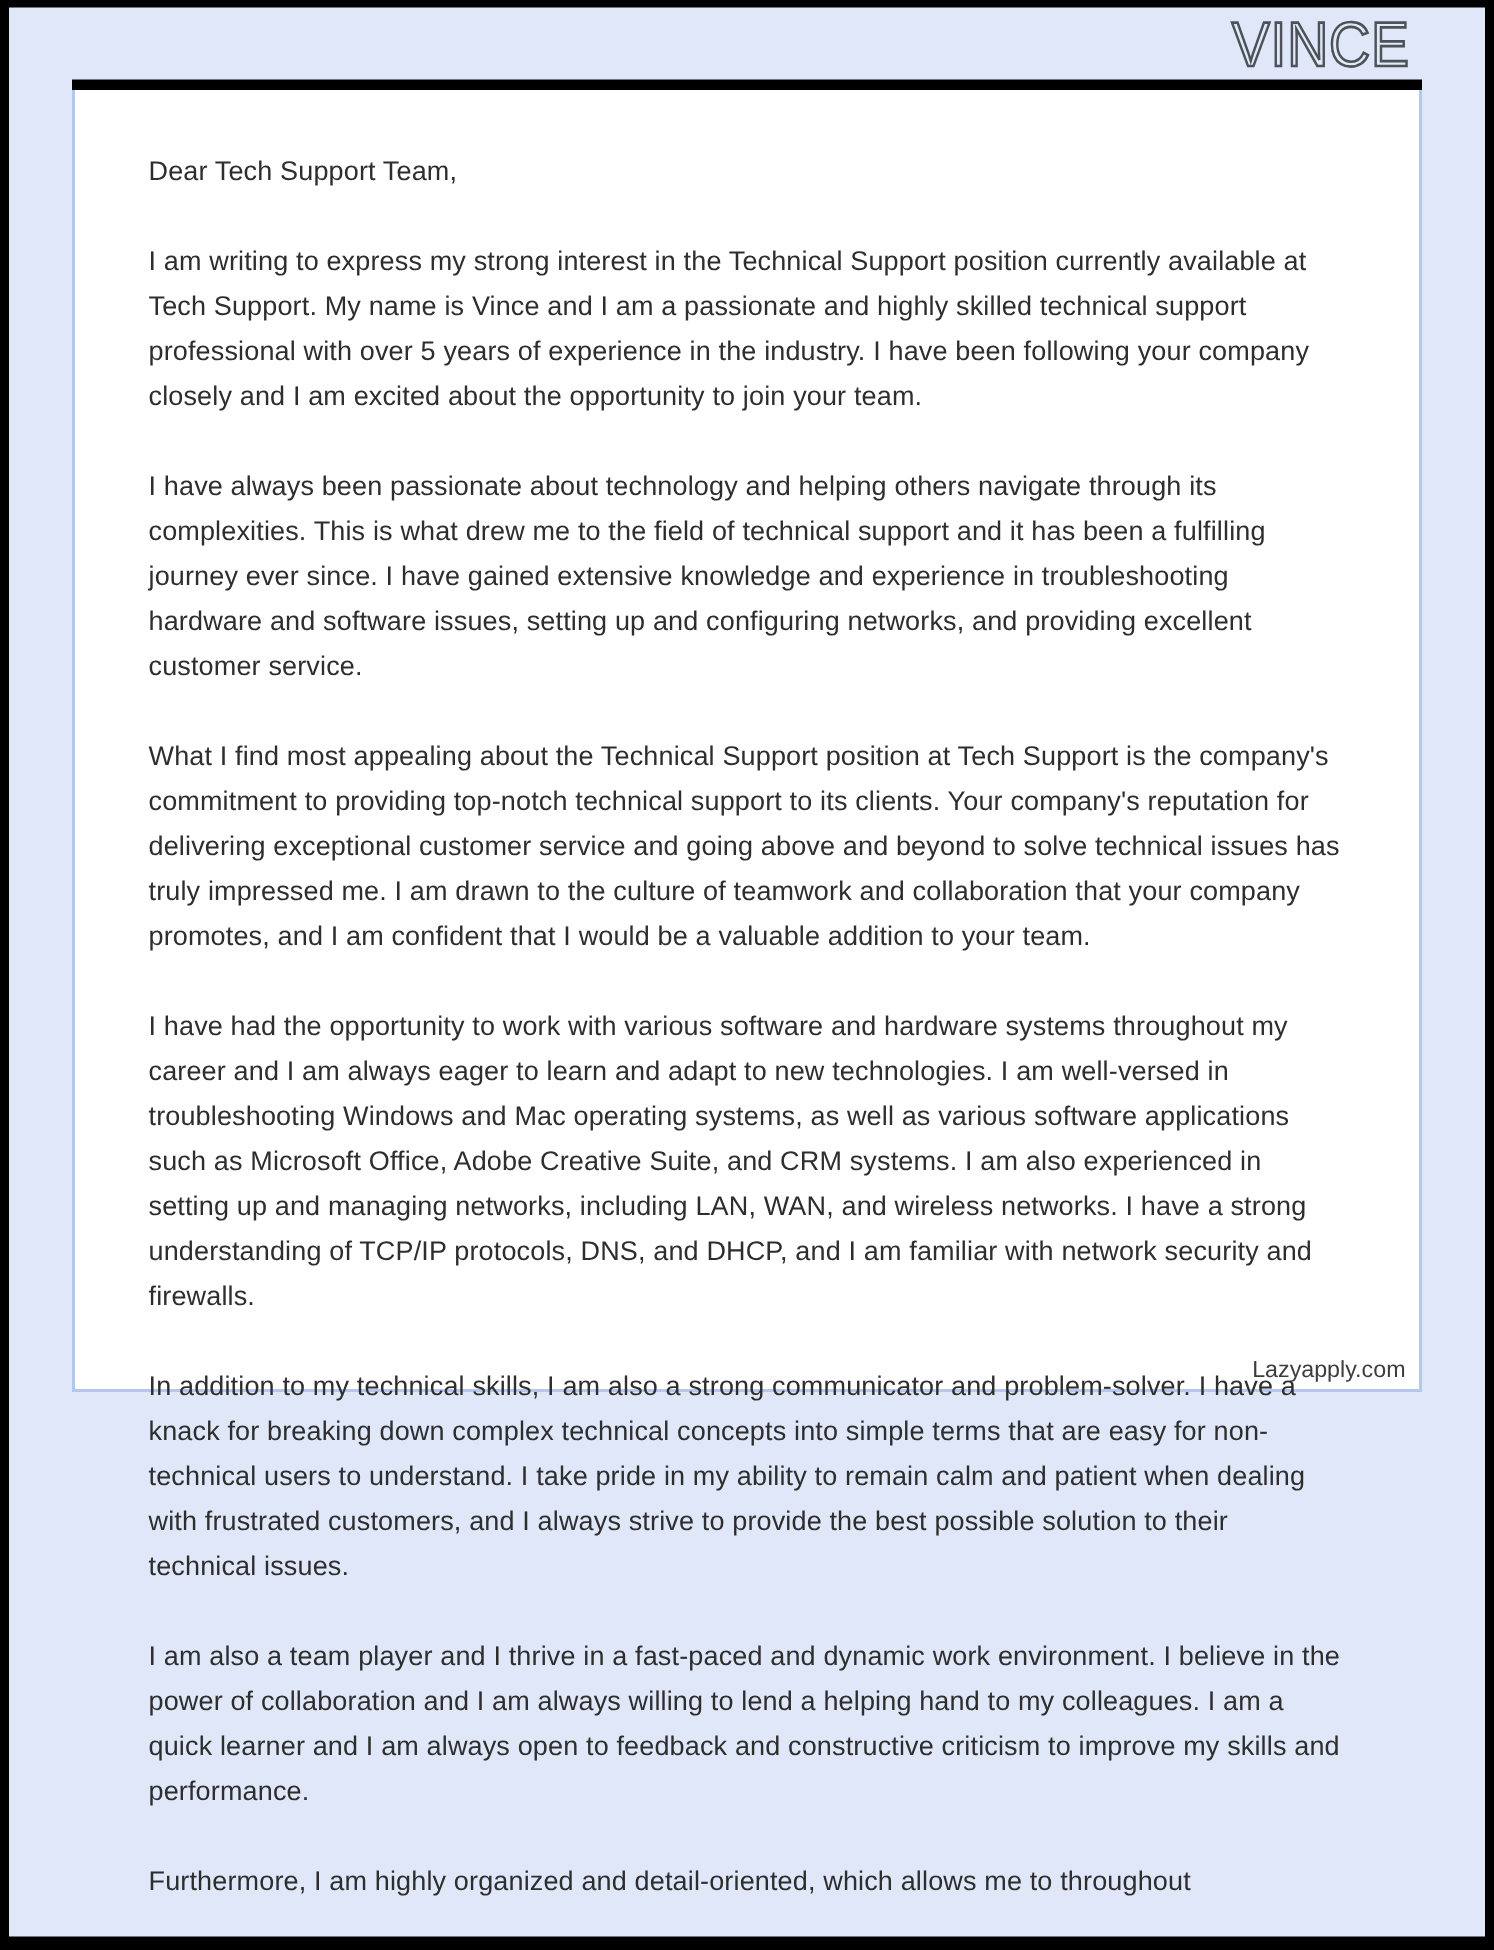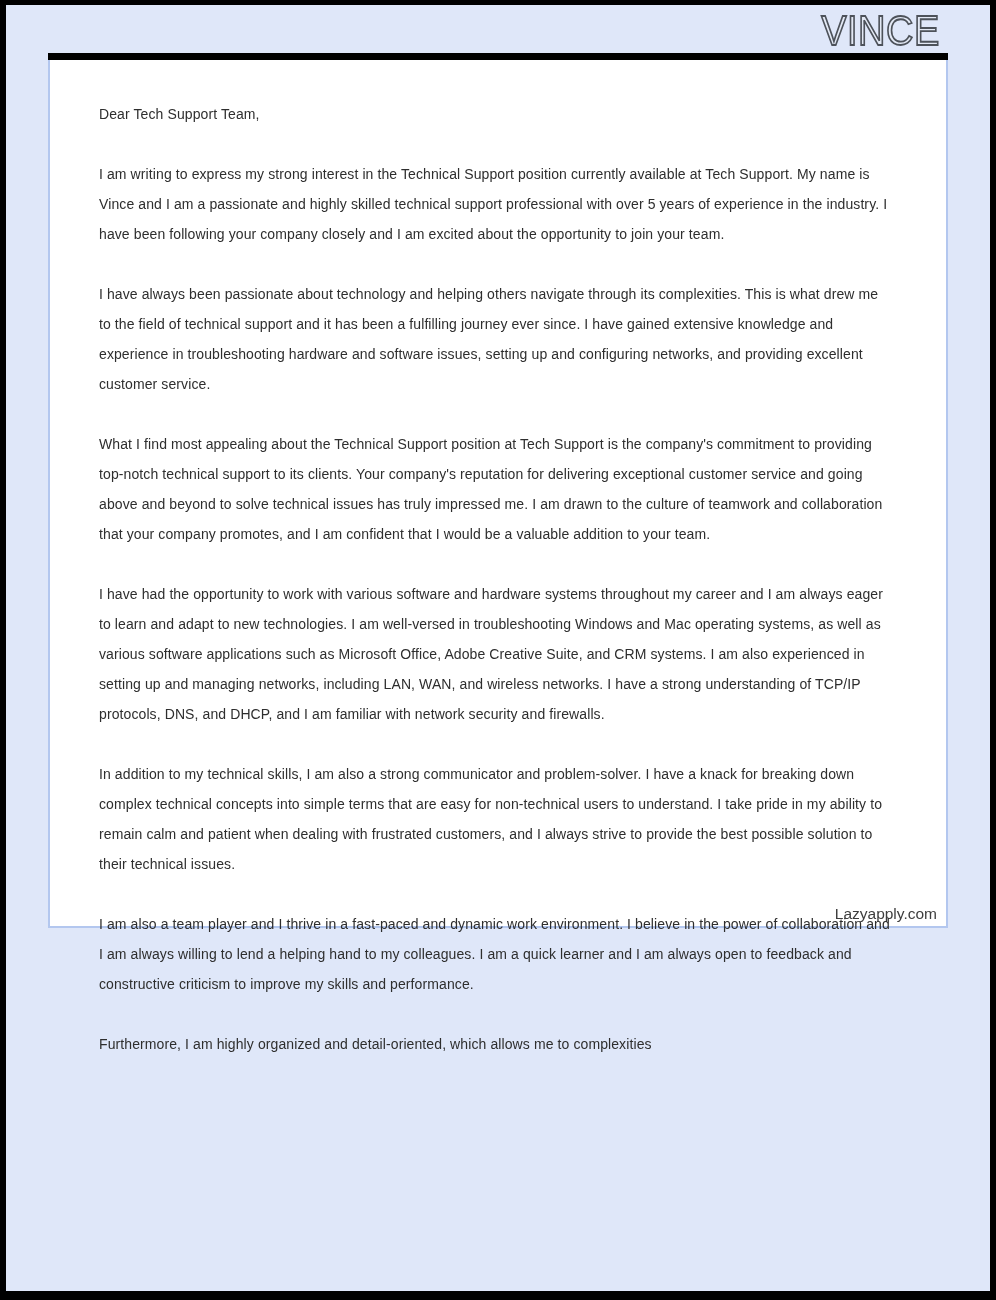--- a/index.html
+++ b/index.html
@@ -73,21 +73,21 @@
   }
 
   
   .letter-body {
     position: absolute;
     left: 99px;
     top: 99px;
     width: 795px;
     z-index: 2;
     color: var(--text, #2e2e2e);
-    font-size: 14px;
+    font-size: 18px;
     line-height: 30px;
     letter-spacing: 0.1px;
   }
   .letter-body p { margin: 0 0 30px 0; }
 </style>
 </head>
 <body>
 
 <div class="page">
 
@@ -106,17 +106,17 @@
 
   <div class="letter-body">
     <p>Dear Tech Support Team,</p>
     <div id="letter-paragraphs">
         <p>I am writing to express my strong interest in the Technical Support position currently available at Tech Support. My name is Vince and I am a passionate and highly skilled technical support professional with over 5 years of experience in the industry. I have been following your company closely and I am excited about the opportunity to join your team.</p>
         <p>I have always been passionate about technology and helping others navigate through its complexities. This is what drew me to the field of technical support and it has been a fulfilling journey ever since. I have gained extensive knowledge and experience in troubleshooting hardware and software issues, setting up and configuring networks, and providing excellent customer service.</p>
         <p>What I find most appealing about the Technical Support position at Tech Support is the company's commitment to providing top-notch technical support to its clients. Your company's reputation for delivering exceptional customer service and going above and beyond to solve technical issues has truly impressed me. I am drawn to the culture of teamwork and collaboration that your company promotes, and I am confident that I would be a valuable addition to your team.</p>
         <p>I have had the opportunity to work with various software and hardware systems throughout my career and I am always eager to learn and adapt to new technologies. I am well-versed in troubleshooting Windows and Mac operating systems, as well as various software applications such as Microsoft Office, Adobe Creative Suite, and CRM systems. I am also experienced in setting up and managing networks, including LAN, WAN, and wireless networks. I have a strong understanding of TCP/IP protocols, DNS, and DHCP, and I am familiar with network security and firewalls.</p>
         <p>In addition to my technical skills, I am also a strong communicator and problem-solver. I have a knack for breaking down complex technical concepts into simple terms that are easy for non-technical users to understand. I take pride in my ability to remain calm and patient when dealing with frustrated customers, and I always strive to provide the best possible solution to their technical issues.</p>
         <p>I am also a team player and I thrive in a fast-paced and dynamic work environment. I believe in the power of collaboration and I am always willing to lend a helping hand to my colleagues. I am a quick learner and I am always open to feedback and constructive criticism to improve my skills and performance.</p>
-        <p>Furthermore, I am highly organized and detail-oriented, which allows me to complexities</p>
+        <p>Furthermore, I am highly organized and detail-oriented, which allows me to throughout</p>
       </div>
   </div>
 
 </div>
 
 </body></html>

